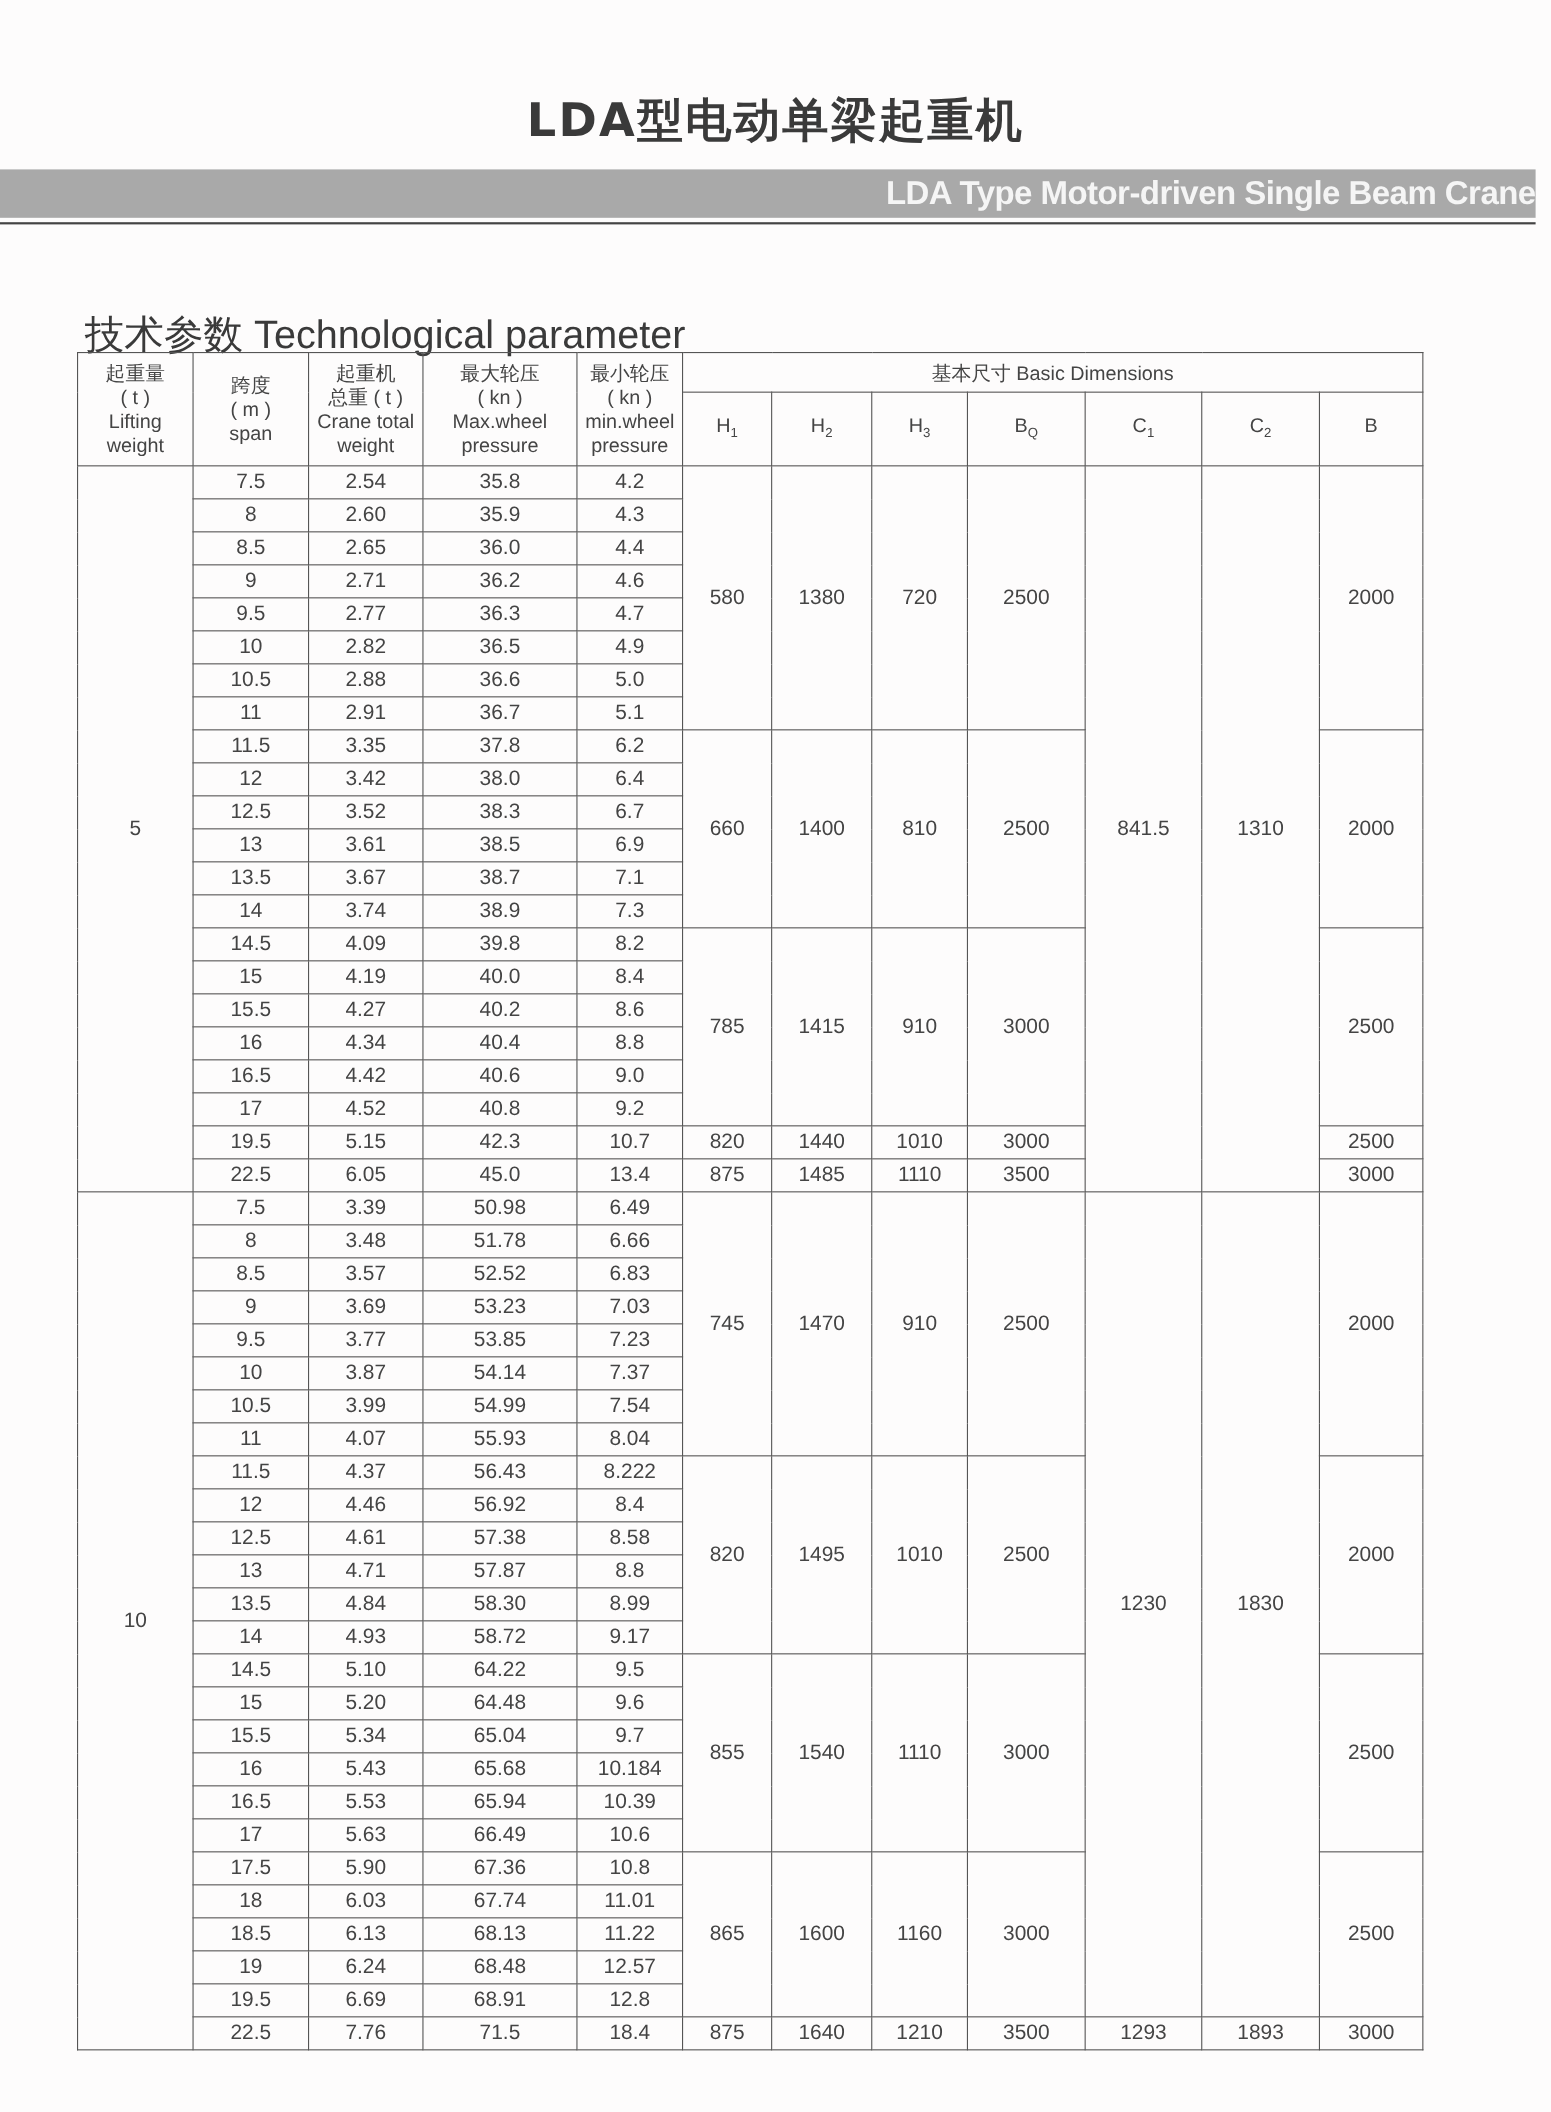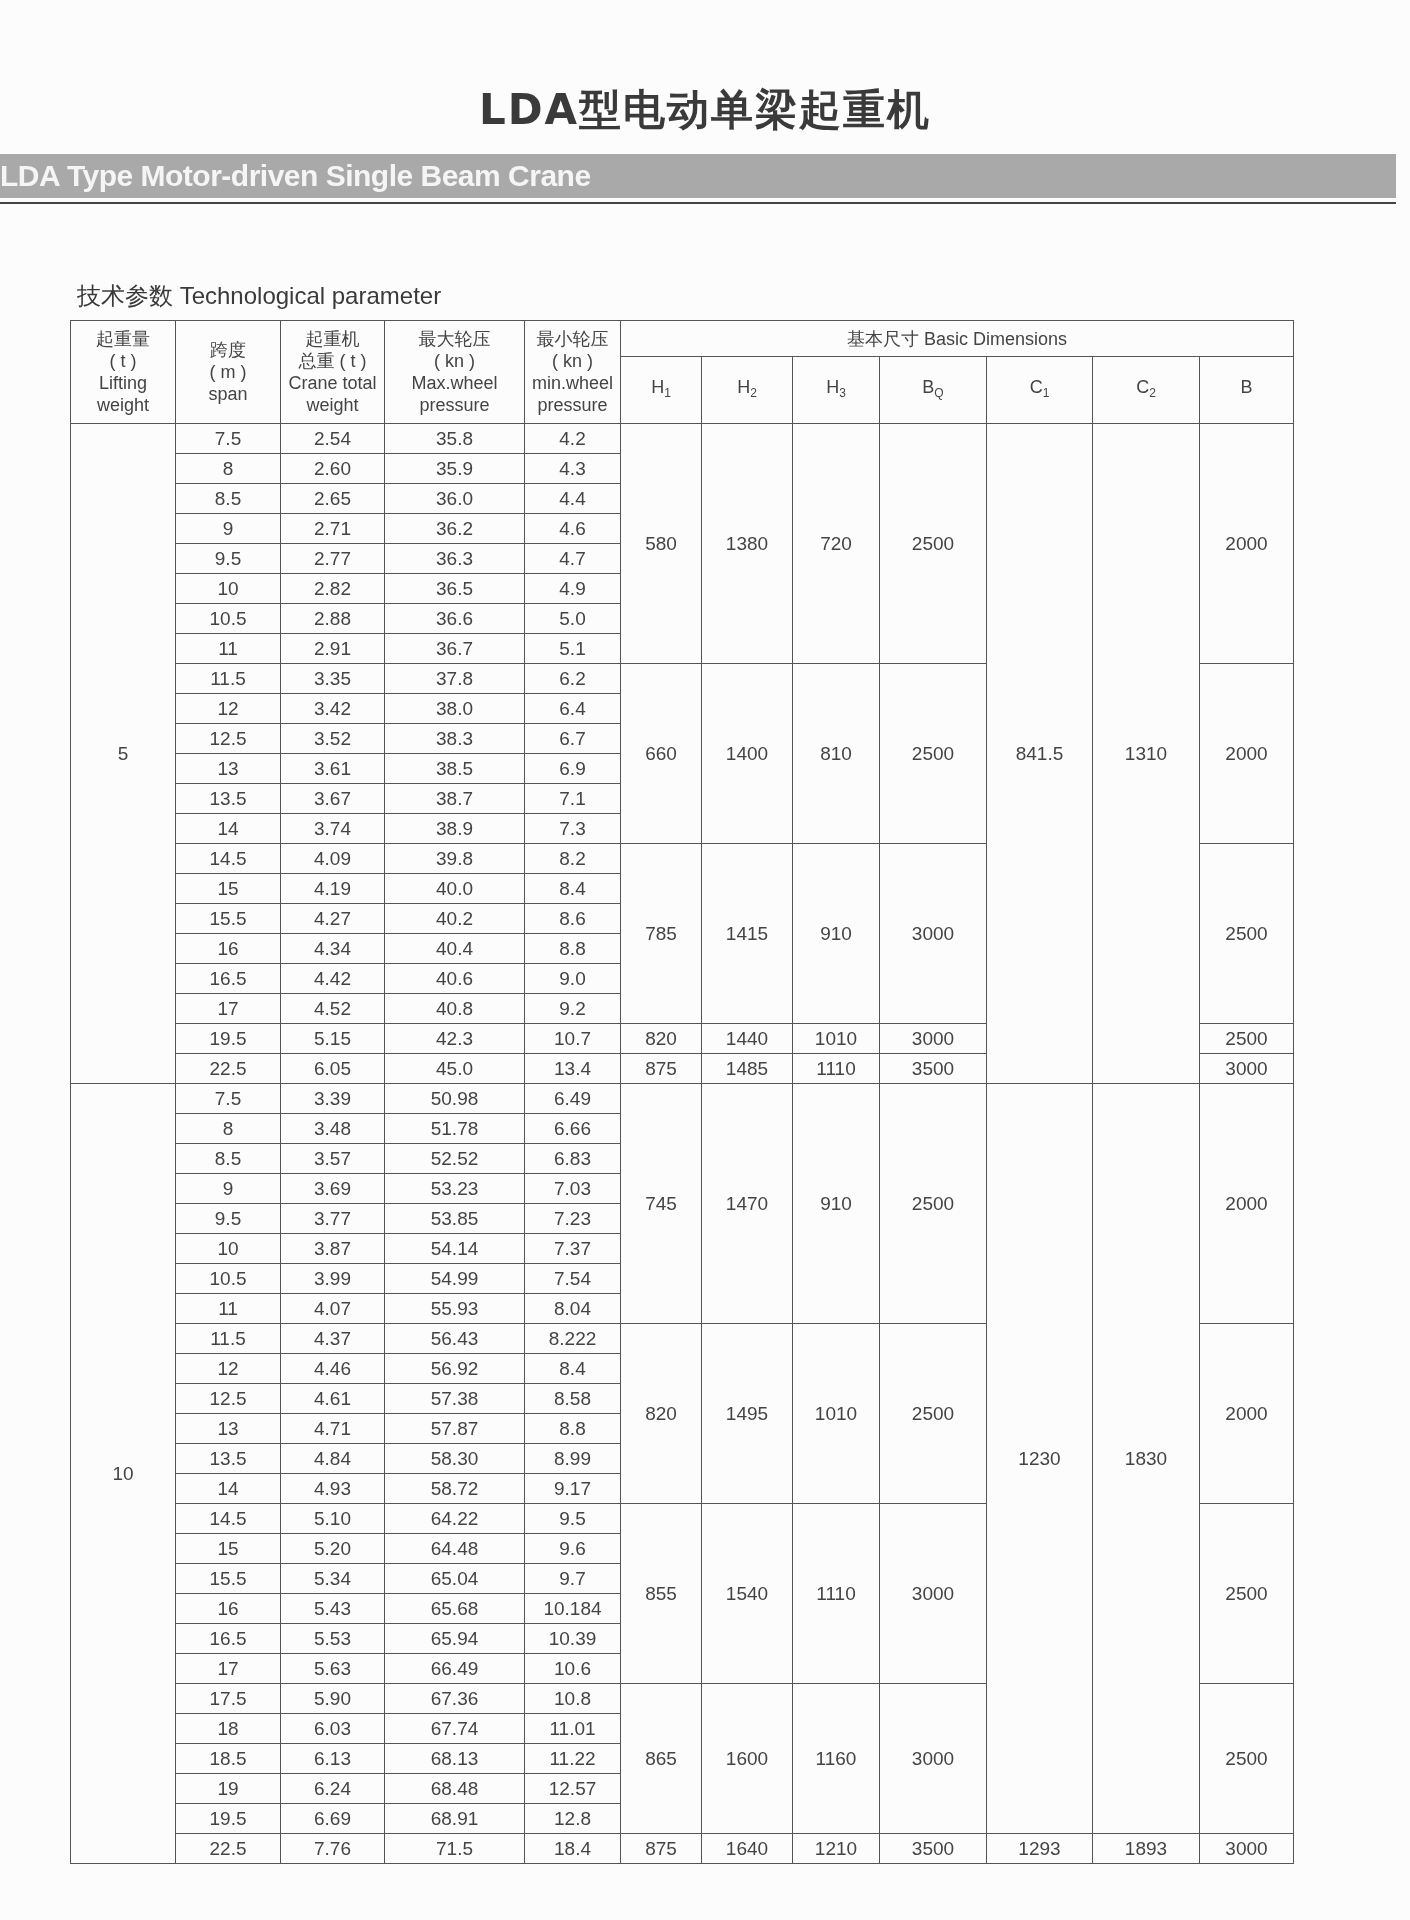--- a/index.html
+++ b/index.html
@@ -10,25 +10,25 @@
   .main-title {
     position:absolute; left:0; width:1410px; top:82px; text-align:center;
     font-family:"DejaVu Sans","Liberation Sans",sans-serif; font-weight:bold;
     font-size:42px; letter-spacing:2px; color:#3a3a3a;
   }
   .band {
     position:absolute; left:0; top:154px; width:1396px; height:44px; background:#a9a9a9;
   }
   .band-sub {
     position:absolute; left:0; width:1396px; top:154px; height:44px; line-height:44px;
-    text-align:left; color:#f5f5f5; font-weight:bold; font-size:30px; letter-spacing:-0.5px;
+    text-align:right; color:#f5f5f5; font-weight:bold; font-size:30px; letter-spacing:-0.5px;
   }
   .band-rule { position:absolute; left:0; top:202px; width:1396px; height:2px; background:#444; }
   .section-title {
-    position:absolute; left:77px; top:280px; font-size:24px; color:#3a3a3a;
+    position:absolute; left:77px; top:280px; font-size:36px; color:#3a3a3a;
   }
   table.params {
     position:absolute; left:70px; top:320px; width:1223px; border-collapse:collapse;
     font-size:19px; color:#444; table-layout:fixed;
   }
   table.params td, table.params th {
     border:1.6px solid #555; text-align:center; vertical-align:middle; padding:0; font-weight:normal;
   }
   table.params th { font-size:18px; line-height:22px; color:#444; }
   tr.hdr1 th { height:35px; }

